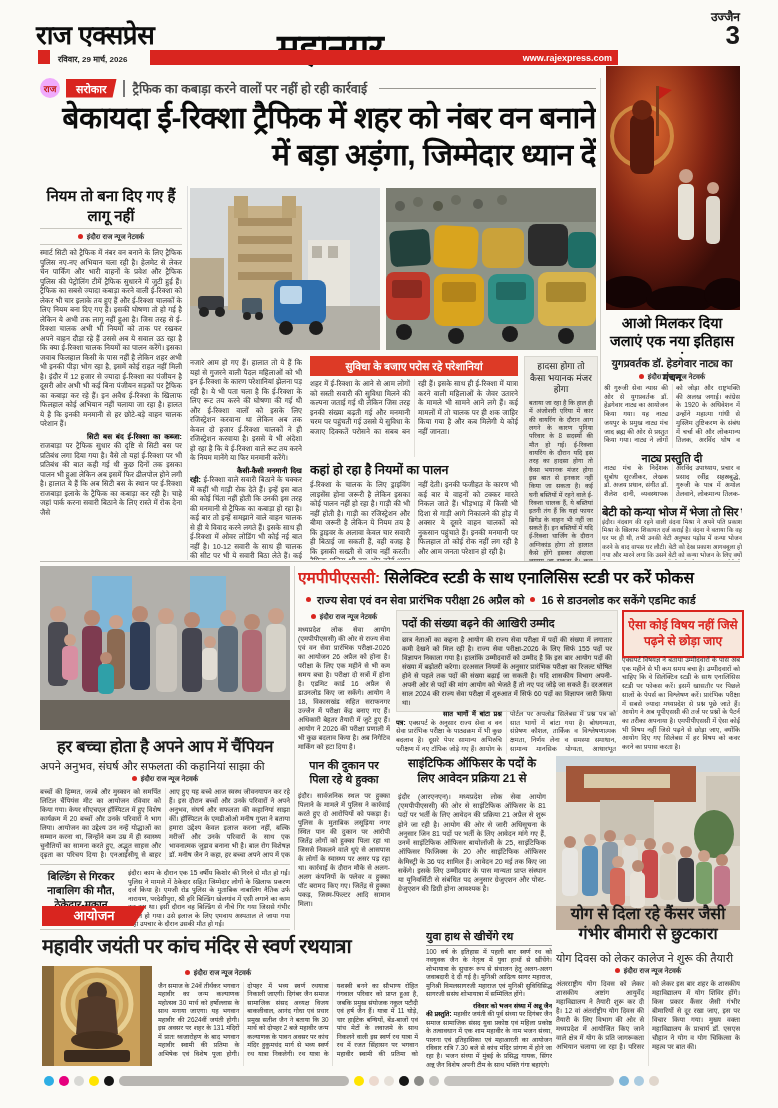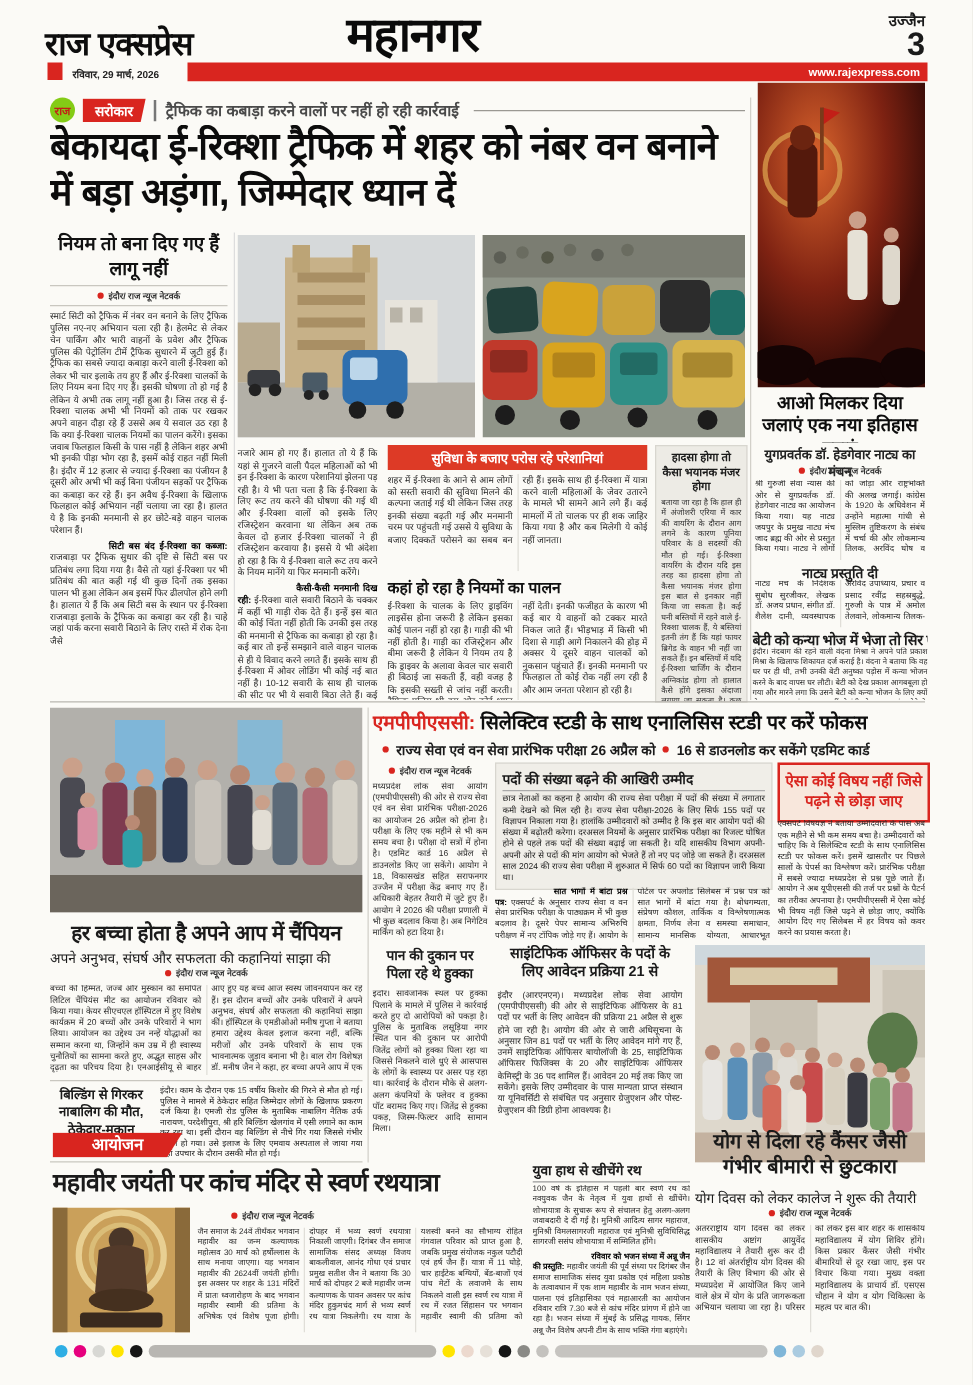--- a/index.html
+++ b/index.html
@@ -21,33 +21,33 @@
   .mast-name{font-size:26px;font-weight:900;letter-spacing:-0.5px;color:#0d0d0d;}
   .mast-date{font-size:8px;font-weight:bold;color:#222;}
   .mast-section{font-size:38px;font-weight:900;color:#0a0a0a;text-align:center;letter-spacing:-1px;}
   .mast-edition{font-size:12px;font-weight:bold;text-align:right;}
   .mast-page{font-size:26px;font-weight:bold;text-align:right;line-height:0.9;}
   .redbar{background:#d9251f;display:flex;align-items:center;justify-content:flex-end;}
   .redbar span{color:#fff;font-size:9px;font-weight:bold;padding-right:6px;}
   .redsq{background:#d9251f;}
   
   .kicker{display:flex;align-items:center;gap:6px;}
-  .kbadge-circle{width:20px;height:20px;border-radius:50%;background:#84cc16;color:#c21f17;
+  .kbadge-circle{width:20px;height:20px;border-radius:50%;background:#f0abfc;color:#c21f17;
        font-size:9px;font-weight:bold;display:flex;align-items:center;justify-content:center;flex:0 0 auto;}
   .kbadge-box{background:#d9251f;color:#fff;font-size:11px;font-weight:bold;padding:2px 10px;
        clip-path:polygon(0 0,100% 0,92% 100%,0 100%);}
   .ktext{font-size:12.5px;font-weight:bold;color:#4a4a4a;border-left:2px solid #777;padding-left:8px;}
   .kline{flex:1;height:1px;background:#9a9892;margin-left:6px;}
-  .lead-headline{font-size:30px;line-height:1.22;font-weight:900;color:#0c0c0c;letter-spacing:-0.5px;}
+  .lead-headline{font-size:30px;line-height:1.22;font-weight:900;color:#0c0c0c;letter-spacing:-0.5px;text-align:right;}
   .lead-subhead{font-size:15px;line-height:1.3;font-weight:900;text-align:center;color:#111;}
   .boxtitle-red{background:#dd3a26;color:#fff;font-size:10.5px;font-weight:bold;
        text-align:center;padding:3px 2px;}
   .crosshead{font-size:12.5px;font-weight:900;color:#111;margin:4px 0 2px 0;}
   .graybox{background:#edebe5;border:1px solid #d8d6cf;padding:4px;}
-  .graybox .t{font-size:9px;font-weight:700;text-align:center;line-height:1.3;margin-bottom:3px;}
+  .graybox .t{font-size:9px;font-weight:400;text-align:center;line-height:1.3;margin-bottom:3px;}
   .graybox .b{font-size:6.4px;line-height:1.3;text-align:justify;color:#333;}
   
   .rail-headline{font-size:14.5px;font-weight:900;text-align:center;line-height:1.25;color:#0d0d0d;}
   .rail-subhead{font-size:10.5px;font-weight:bold;text-align:center;color:#222;}
   .rail-crosshead{font-size:11px;font-weight:900;text-align:center;}
   .beti-headline{font-size:11.5px;font-weight:900;text-align:center;letter-spacing:-0.3px;}
   
   .mp-headline{font-size:15.5px;font-weight:900;white-space:nowrap;overflow:hidden;color:#0d0d0d;}
   .mp-headline .red{color:#d9251f;}
   .mp-sub{display:flex;align-items:center;gap:6px;font-size:11px;font-weight:bold;color:#1a1a1a;}
@@ -79,24 +79,24 @@
   .mbar{height:10px;border-radius:5px;flex:0 0 auto;}
 </style>
 </head>
 <body>
 
 <div id="page">
 
   <div class="abs mast-name" style="left:36px;top:16px;">राज एक्सप्रेस</div>
   <div class="abs redsq" style="left:38px;top:50px;width:12px;height:14px;"></div>
   <div class="abs mast-date" style="left:58px;top:53px;text-align:center;">रविवार, 29 मार्च, 2026</div>
-  <div class="abs mast-section" style="left:0;top:0;width:660px;">महानगर</div>
+  <div class="abs mast-section" style="left:0;top:20px;width:660px;">महानगर</div>
   <div class="abs mast-edition" style="right:38px;top:8px;width:100px;">उज्जैन</div>
   <div class="abs mast-page" style="right:38px;top:24px;width:100px;">3</div>
-  <div class="abs redbar" style="left:150px;top:50px;width:592px;height:15px;">
+  <div class="abs redbar" style="left:150px;top:50px;width:468px;height:15px;">
     <span>www.rajexpress.com</span>
   </div>
 
   <div class="abs kicker" style="left:40px;top:78px;width:556px;height:20px;">
     <span class="kbadge-circle">राज</span>
     <span class="kbadge-box">सरोकार</span>
     <span class="ktext">ट्रैफिक का कबाड़ा करने वालों पर नहीं हो रही कार्रवाई</span>
     <span class="kline"></span>
   </div>
   <div class="abs lead-headline" style="left:40px;top:100px;width:556px;height:78px;overflow:hidden;">बेकायदा ई-रिक्शा ट्रैफिक में शहर को नंबर वन बनाने में बड़ा अड़ंगा, जिम्मेदार ध्यान दें</div>

